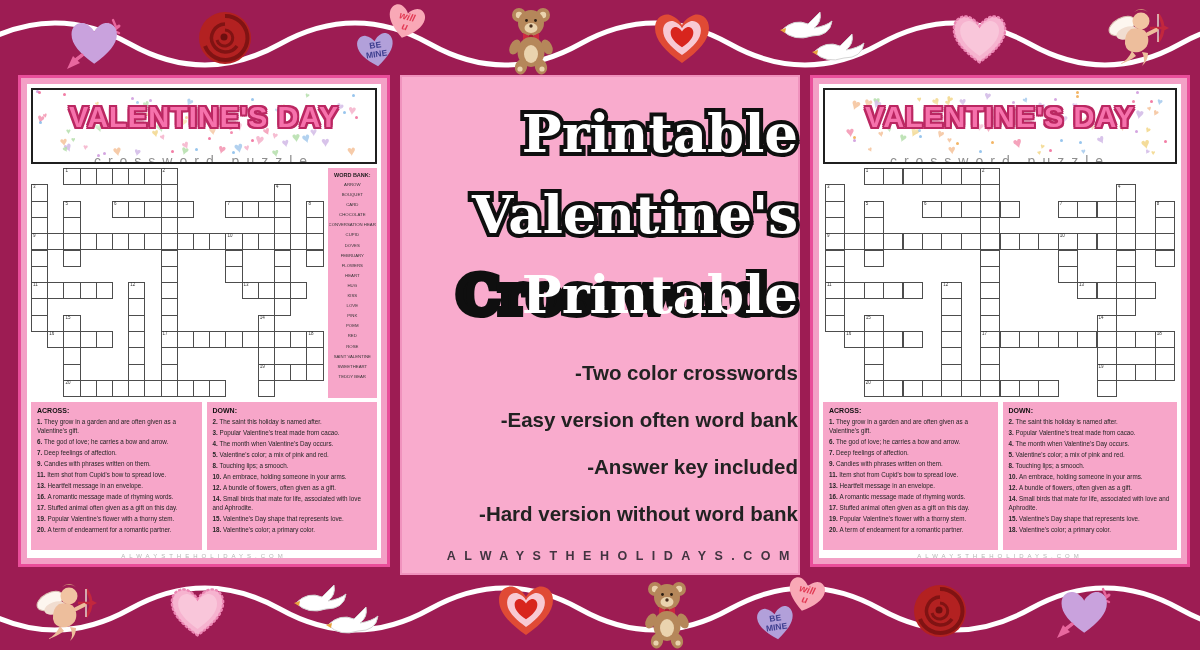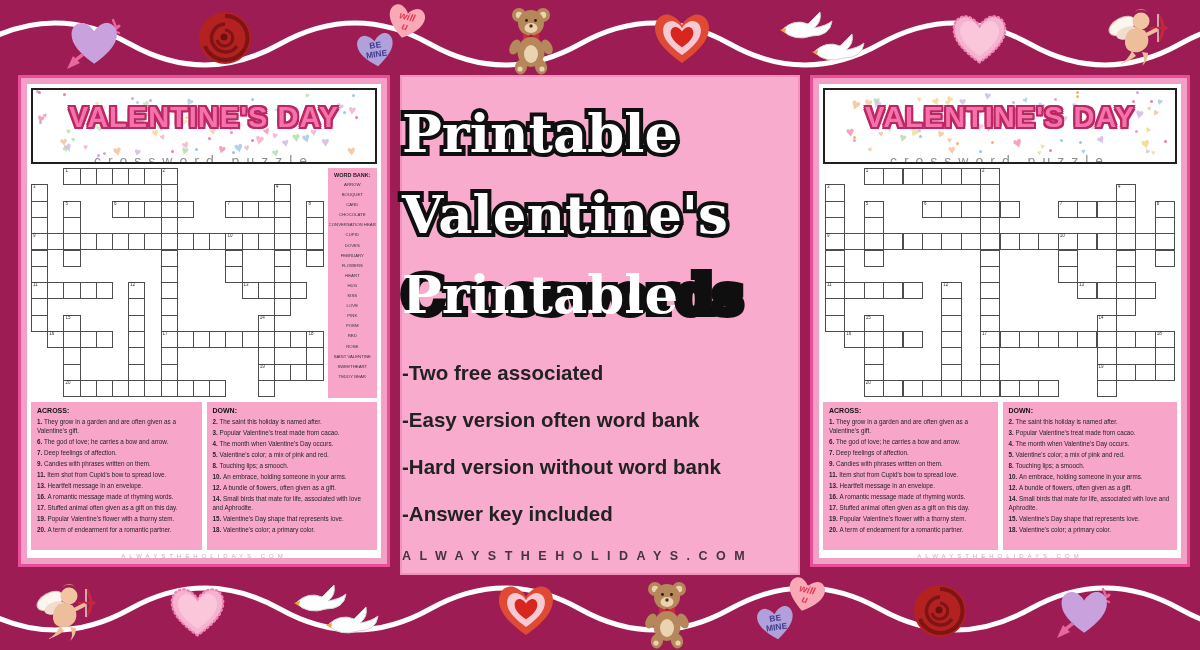--- a/index.html
+++ b/index.html
@@ -35,21 +35,21 @@
   .wordbank{flex:1;background:#f7a6c9;padding:4px 1px;text-align:center;overflow:hidden}
   .wb-title{font-size:5.5px;font-weight:bold;color:#1d1d1d;margin-bottom:2px}
   .wb-word{font-size:4.3px;color:#333;line-height:2.35;white-space:nowrap;overflow:hidden}
   .clues{display:flex;gap:5px;margin-top:4px}
   .cluebox{flex:1;background:#f7a6c9;padding:5px 6px;height:138px;overflow:hidden}
   .clue-head{font-weight:bold;font-size:7px;color:#111;margin-bottom:3px}
   .clue{font-size:6.3px;color:#252525;line-height:1.5;margin-bottom:1.5px}
   .sheet-mark{text-align:center;font-size:6px;letter-spacing:4px;color:#b5b5b5;margin-top:3px}
   
   .center-panel{position:absolute;left:400px;top:75px;width:400px;height:500px;
-      background:#f9abcd;border:2px solid #f092bd;box-sizing:border-box;text-align:left;}
+      background:#f9abcd;border:2px solid #f092bd;box-sizing:border-box;text-align:right;}
   .title-block{margin-top:16px}
   .stroke-line{position:relative;z-index:0;display:block;
       font-family:"DejaVu Serif",serif;font-weight:bold;font-size:53px;
       color:#fff;line-height:1.52;}
   .stroke-line::before{content:attr(data-text);position:absolute;left:0;right:0;top:0;
       -webkit-text-stroke:8px #0f0f0f;color:#0f0f0f;z-index:-1;
       text-shadow:0 3px 0 #0f0f0f,0 -3px 0 #0f0f0f,3px 0 0 #0f0f0f,-3px 0 0 #0f0f0f;}
   .bullets{margin-top:26px}
   .bullet{font-size:20.5px;font-weight:bold;color:#222;margin-bottom:23px}
   .site{font-size:12.5px;font-weight:bold;letter-spacing:8.5px;color:#423440;margin-top:2px}
@@ -537,24 +537,24 @@
   </div>
 </div>
 
 <div class="center-panel">
   <div class="title-block">
     <span class="stroke-line" data-text="Printable">Printable</span>
     <span class="stroke-line" data-text="Valentine's">Valentine's</span>
     <span class="stroke-line" data-text="Crosswords">Printable</span>
   </div>
   <div class="bullets">
-    <div class="bullet">-Two free associated</div>
+    <div class="bullet">-Two color crosswords</div>
     <div class="bullet">-Easy version often word bank</div>
+    <div class="bullet">-Answer key included</div>
     <div class="bullet">-Hard version without word bank</div>
-    <div class="bullet">-Answer key included</div>
   </div>
   <div class="site">ALWAYSTHEHOLIDAYS.COM</div>
 </div>
 
 <div class="panel right">
   <div class="sheet">
     <div class="banner">
       <div class="banner-hearts">
           <span class="mini-heart" style="left: 73.1033%; top: 33.7969%; font-size: 13.1576px; color: rgb(246, 198, 160); transform: rotate(-25.9828deg);">♥</span>
           <span class="mini-heart" style="left: 90.1848%; top: 64.1268%; font-size: 15.2249px; color: rgb(243, 217, 143); transform: rotate(-12.9105deg);">♥</span>

